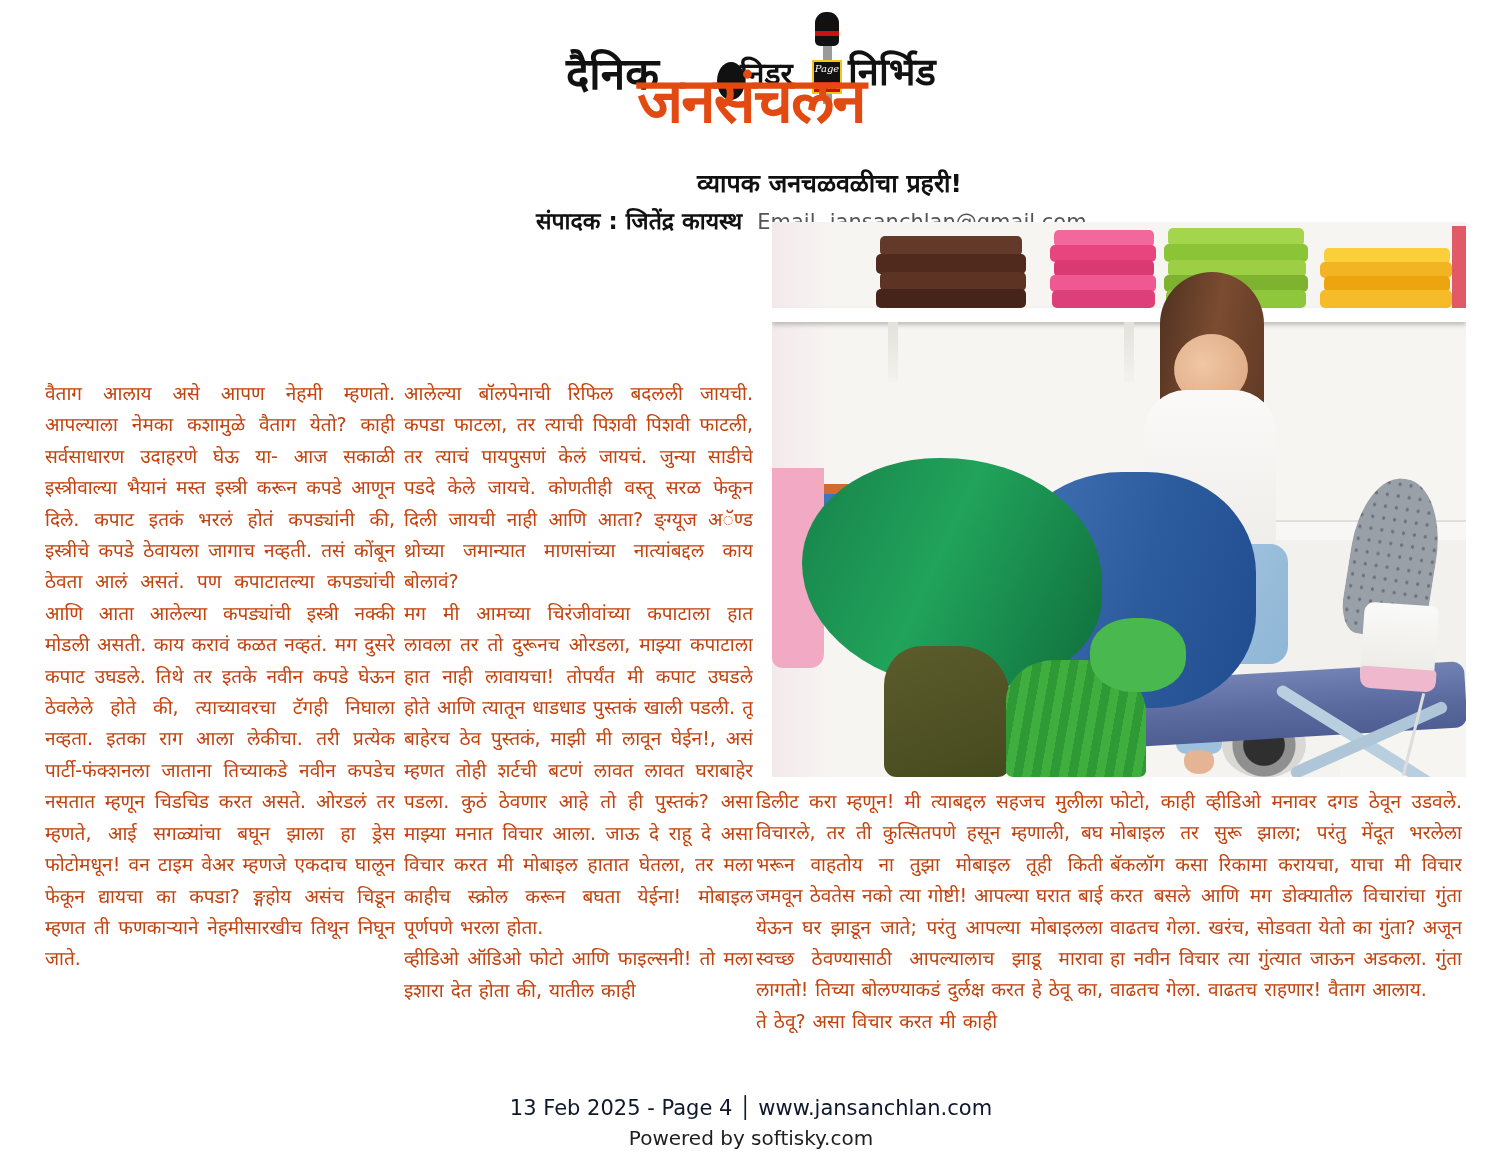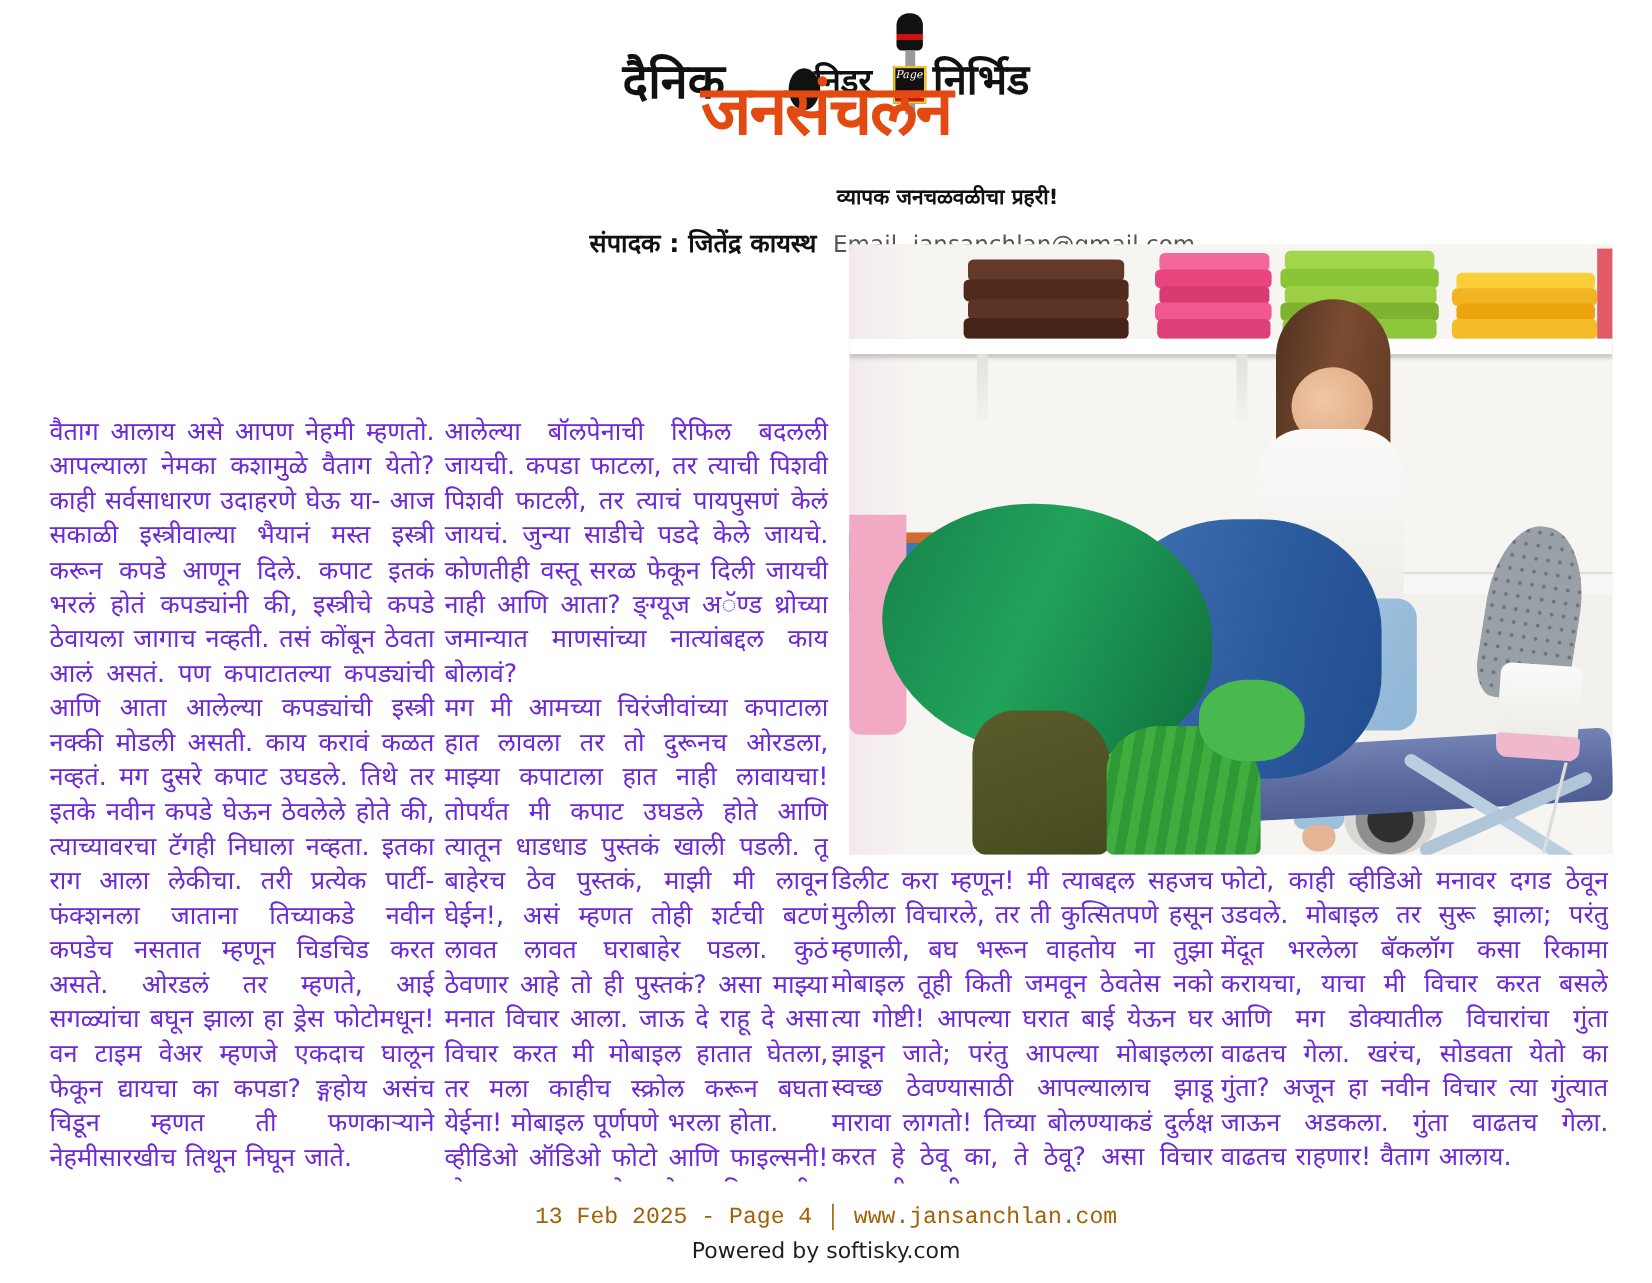--- a/index.html
+++ b/index.html
@@ -19,32 +19,32 @@
   .mic-stem{width:9px;height:14px;margin:0 auto;background:#9a9a9a;}
   .mic-box{width:30px;height:34px;margin:0 auto;background:#111;border:2px solid #f2c71b;
            box-sizing:border-box;display:flex;flex-direction:column;justify-content:space-between;}
   .mic-box .city{color:#fff;font-size:10px;line-height:13px;font-style:italic;text-align:center;
                  font-family:"DejaVu Serif",serif;}
   .mic-box .news{background:#cc1111;color:#ffd900;font-size:7px;font-weight:bold;text-align:center;
                  letter-spacing:1px;line-height:10px;}
   .mic-stem2{width:9px;height:10px;margin:0 auto;background:#9a9a9a;}
   .m-title{position:absolute;left:0;top:56px;width:100%;text-align:center;
            font-size:62px;font-weight:bold;color:#e24a12;line-height:1.05;letter-spacing:-2px;}
-  .m-tagline{position:absolute;right:4px;top:153px;font-size:19px;font-weight:bold;color:#101010;}
+  .m-tagline{position:absolute;right:4px;top:153px;font-size:25px;font-weight:bold;color:#101010;}
   .m-editorrow{position:absolute;left:0;top:192px;width:100%;white-space:nowrap;text-align:center;}
   .m-editor{font-size:23px;font-weight:bold;color:#111;}
   .m-email{font-size:21px;color:#555;margin-left:10px;font-weight:normal;}
 
   
   .headline{position:absolute;left:42px;top:228px;width:700px;
             font-size:116px;font-weight:bold;color:#b23a92;line-height:1.15;letter-spacing:1px;}
 
   
-  .col{position:absolute;font-size:23px;line-height:31.4px;text-align:justify;
-       color:#6d28d9;word-spacing:1px;overflow:hidden;}
+  .col{position:absolute;font-size:19px;line-height:31.4px;text-align:justify;
+       color:#c2410c;word-spacing:1px;overflow:hidden;}
   .col p{margin:0;}
   .col-1{left:45px;top:378px;width:350px;height:696px;}
   .col-2{left:404px;top:378px;width:349px;height:696px;}
   .col-3{left:756px;top:786px;width:347px;height:290px;}
   .col-4{left:1110px;top:786px;width:352px;height:290px;}
 
   
   .photo{position:absolute;left:772px;top:222px;width:694px;height:555px;
          background:linear-gradient(90deg,#f3e9ec 0,#f7f5f2 60px,#f7f5f2 100%);overflow:hidden;}
   .photo *{position:absolute;}
@@ -105,21 +105,21 @@
               background-image:radial-gradient(circle,#6d727a 1.4px,transparent 2px);
               background-size:11px 12px;background-color:#9aa0a8;}
   .iron-body{left:590px;top:382px;width:74px;height:84px;border-radius:10px 6px 14px 14px;
              background:linear-gradient(180deg,#fafaf8,#e9e8e4);transform:rotate(4deg);}
   .iron-band{left:588px;top:446px;width:76px;height:22px;background:#f0b8cc;
              border-radius:4px 4px 10px 10px;transform:rotate(4deg);}
   .iron-cord{left:640px;top:470px;width:3px;height:85px;background:#ddd;transform:rotate(14deg);}
 
   
   .footer{position:absolute;left:0;top:1096px;width:100%;text-align:center;}
-  .footer-line1{font-size:21px;color:#a16207;font-family:Liberation Mono, monospace;}
+  .footer-line1{font-size:21px;color:#0f172a;}
   .footer-line2{font-size:20px;color:#1e1e1e;margin-top:6px;}
 </style>
 </head>
 <body>
 
 <div class="page">
 
   <div class="masthead">
     <div class="m-daily">दैनिक</div>
     <div class="m-fearless1">निडर</div>

